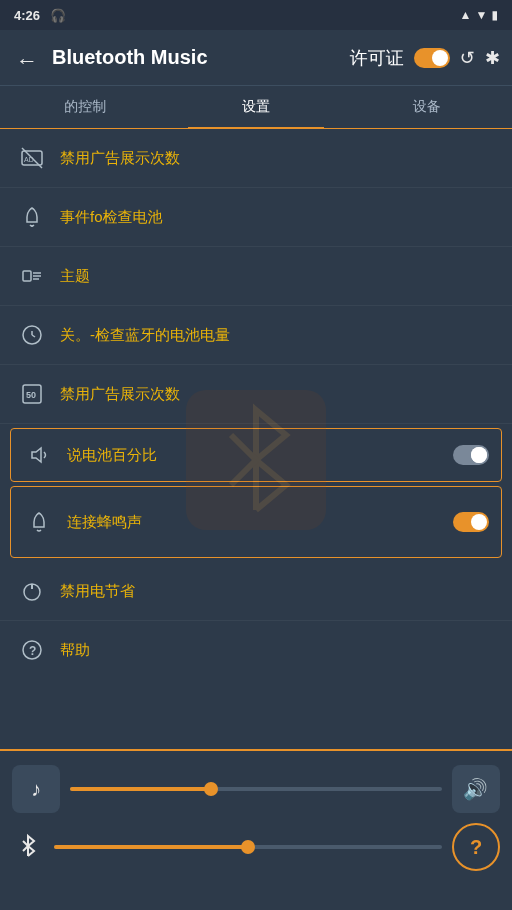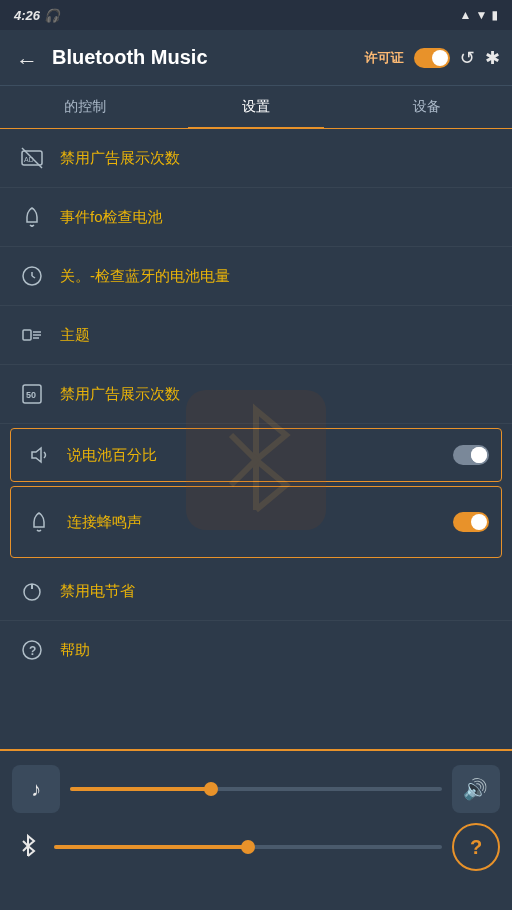--- a/index.html
+++ b/index.html
@@ -18,24 +18,23 @@
       display: flex;
       justify-content: space-between;
       align-items: center;
       padding: 6px 14px;
       background: #263040;
       height: 30px;
     }
     .status-left {
       display: flex;
       align-items: center;
-      gap: 4px;
+      gap: 10px;
       font-size: 13px;
       font-weight: bold;
-      font-style: italic;
     }
     .status-right {
       display: flex;
       align-items: center;
       gap: 4px;
     }
     .signal-icon { font-size: 12px; }
     .battery-icon { font-size: 12px; }
 
     
@@ -59,23 +58,22 @@
       font-weight: bold;
       color: #fff;
       flex: 1;
     }
     .header-actions {
       display: flex;
       align-items: center;
       gap: 10px;
     }
     .permission-label {
-      font-size: 13px;
-      color: #fdba74;
-      font-weight: bold;
+      font-size: 18px;
+      color: #ffffff;
     }
     .toggle-orange {
       width: 36px;
       height: 20px;
       background: #e8922a;
       border-radius: 10px;
       position: relative;
       cursor: pointer;
     }
     .toggle-orange::after {
@@ -349,38 +347,38 @@
         <line x1="11" y1="19" x2="11" y2="21" stroke="#b0bec8" stroke-width="1.5"></line>
         <path d="M9 19 Q11 21 13 19" stroke="#b0bec8" stroke-width="1.5" fill="none"></path>
       </svg>
     </div>
     <span class="setting-label">事件fo检查电池</span>
   </div>
 
   <div class="setting-item">
     <div class="setting-icon">
       <svg width="22" height="22" viewBox="0 0 22 22" fill="none">
-        <circle cx="11" cy="11" r="9" stroke="#b0bec8" stroke-width="1.5" fill="none"></circle>
-        <line x1="11" y1="7" x2="11" y2="11" stroke="#b0bec8" stroke-width="1.5"></line>
-        <line x1="11" y1="11" x2="14" y2="13" stroke="#b0bec8" stroke-width="1.5"></line>
-      </svg>
-    </div>
-    <span class="setting-label">关。-检查蓝牙的电池电量</span>
-  </div>
-
-  <div class="setting-item">
-    <div class="setting-icon">
-      <svg width="22" height="22" viewBox="0 0 22 22" fill="none">
         <rect x="2" y="6" width="8" height="10" rx="1" stroke="#b0bec8" stroke-width="1.5" fill="none"></rect>
         <line x1="12" y1="8" x2="20" y2="8" stroke="#b0bec8" stroke-width="1.5"></line>
         <line x1="12" y1="11" x2="20" y2="11" stroke="#b0bec8" stroke-width="1.5"></line>
         <line x1="12" y1="14" x2="18" y2="14" stroke="#b0bec8" stroke-width="1.5"></line>
       </svg>
     </div>
     <span class="setting-label">主题</span>
+  </div>
+
+  <div class="setting-item">
+    <div class="setting-icon">
+      <svg width="22" height="22" viewBox="0 0 22 22" fill="none">
+        <circle cx="11" cy="11" r="9" stroke="#b0bec8" stroke-width="1.5" fill="none"></circle>
+        <line x1="11" y1="7" x2="11" y2="11" stroke="#b0bec8" stroke-width="1.5"></line>
+        <line x1="11" y1="11" x2="14" y2="13" stroke="#b0bec8" stroke-width="1.5"></line>
+      </svg>
+    </div>
+    <span class="setting-label">关。-检查蓝牙的电池电量</span>
   </div>
 
   <div class="setting-item">
     <div class="setting-icon">
       <svg width="22" height="22" viewBox="0 0 22 22" fill="none">
         <rect x="2" y="2" width="18" height="18" rx="2" stroke="#b0bec8" stroke-width="1.5" fill="none"></rect>
         <text x="5" y="15" font-size="9" fill="#b0bec8" font-family="Arial" font-weight="bold">50</text>
       </svg>
     </div>
     <span class="setting-label">禁用广告展示次数</span>

